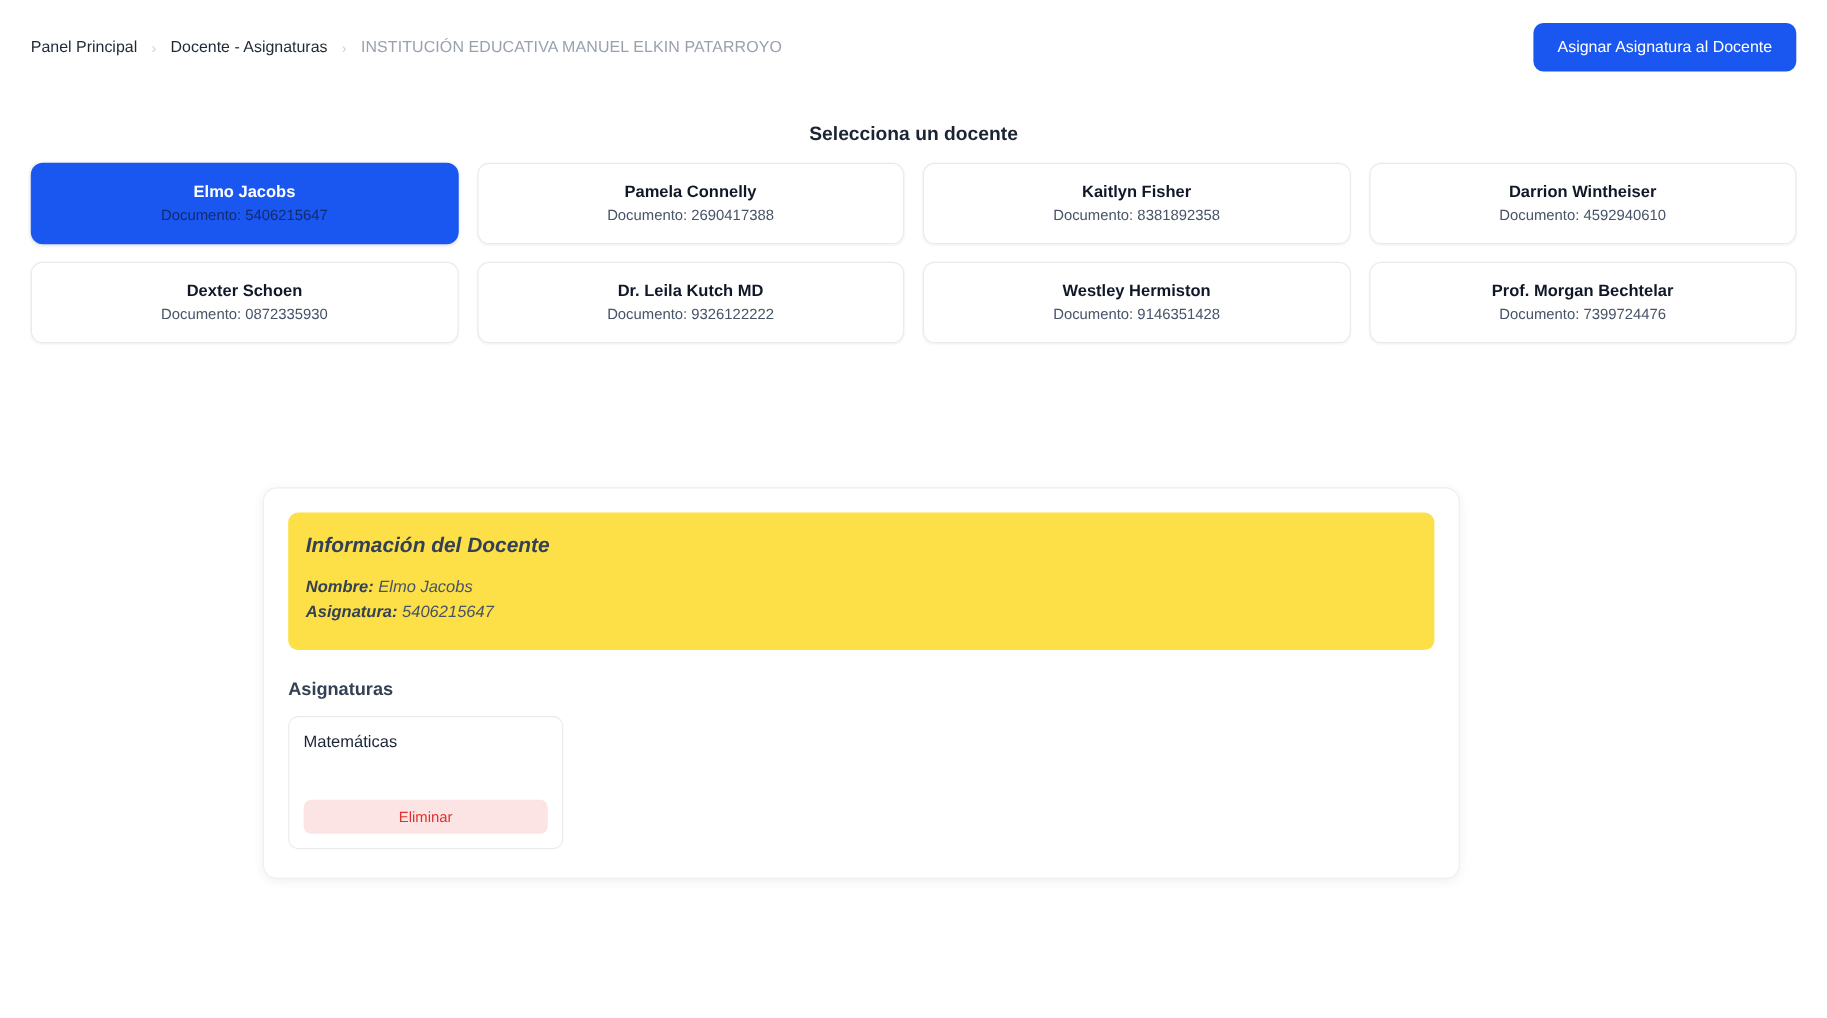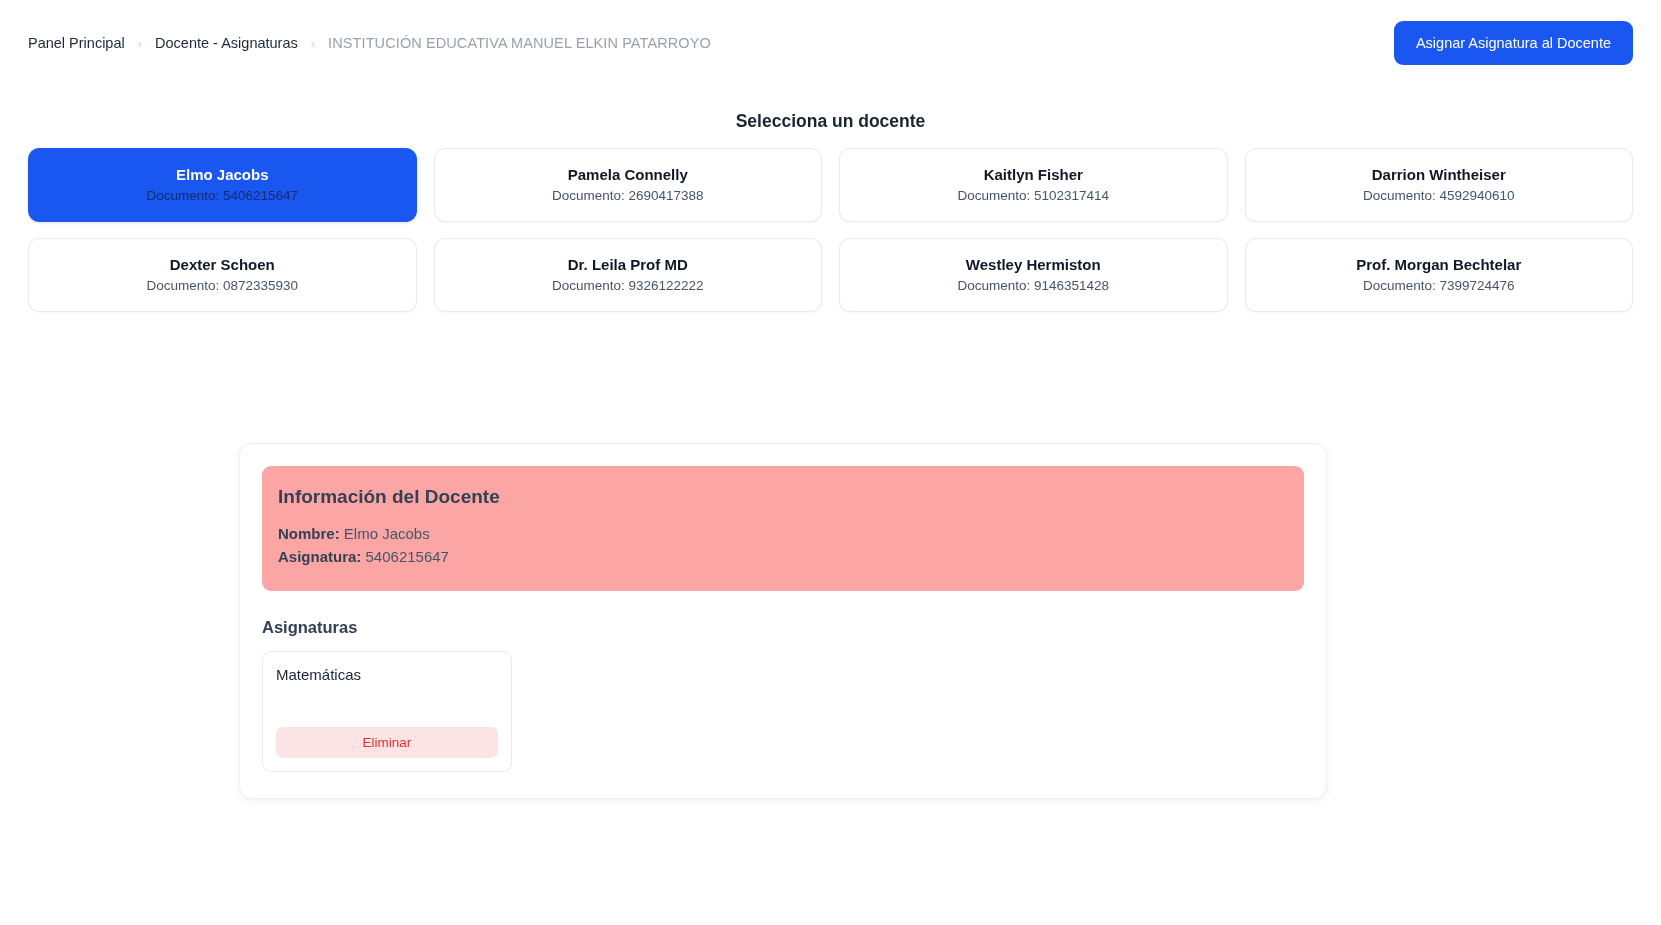--- a/index.html
+++ b/index.html
@@ -134,23 +134,24 @@
     width: 1088px;
     min-height: 295px;
     background: #ffffff;
     border: 1px solid #eceff3;
     border-radius: 13px;
     box-shadow: 0 2px 10px rgba(16,24,40,0.06);
     padding: 22px 22px 26px 22px;
   }
 
   .info-box {
-    background: #fca5a5;
+    background: #fde047;
     border-radius: 9px;
     padding: 20px 22px 22px 16px;
+    font-style: italic;
   }
   .info-title {
     font-size: 19px;
     font-weight: 700;
     color: #344054;
     margin-bottom: 14px;
   }
   .info-line {
     font-size: 15px;
     color: #475467;
@@ -222,32 +223,32 @@
       <div class="card selected">
         <div class="card-name">Elmo Jacobs</div>
         <div class="card-doc">Documento: 5406215647</div>
       </div>
       <div class="card">
         <div class="card-name">Pamela Connelly</div>
         <div class="card-doc">Documento: 2690417388</div>
       </div>
       <div class="card">
         <div class="card-name">Kaitlyn Fisher</div>
-        <div class="card-doc">Documento: 5102317414</div>
+        <div class="card-doc">Documento: 8381892358</div>
       </div>
       <div class="card">
         <div class="card-name">Darrion Wintheiser</div>
         <div class="card-doc">Documento: 4592940610</div>
       </div>
       <div class="card">
         <div class="card-name">Dexter Schoen</div>
         <div class="card-doc">Documento: 0872335930</div>
       </div>
       <div class="card">
-        <div class="card-name">Dr. Leila Prof MD</div>
+        <div class="card-name">Dr. Leila Kutch MD</div>
         <div class="card-doc">Documento: 9326122222</div>
       </div>
       <div class="card">
         <div class="card-name">Westley Hermiston</div>
         <div class="card-doc">Documento: 9146351428</div>
       </div>
       <div class="card">
         <div class="card-name">Prof. Morgan Bechtelar</div>
         <div class="card-doc">Documento: 7399724476</div>
       </div>

